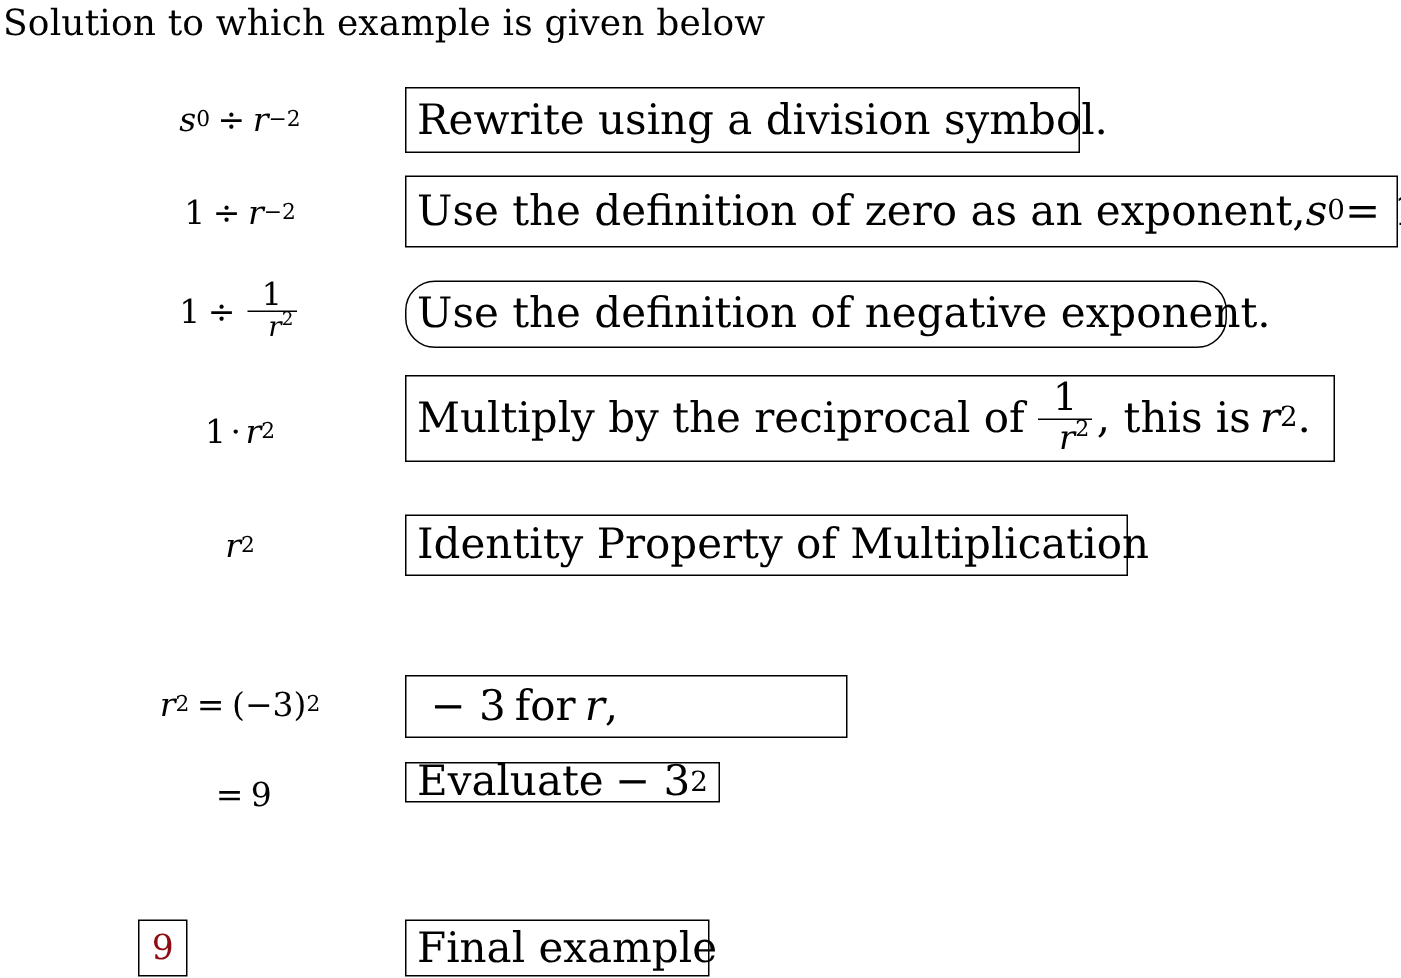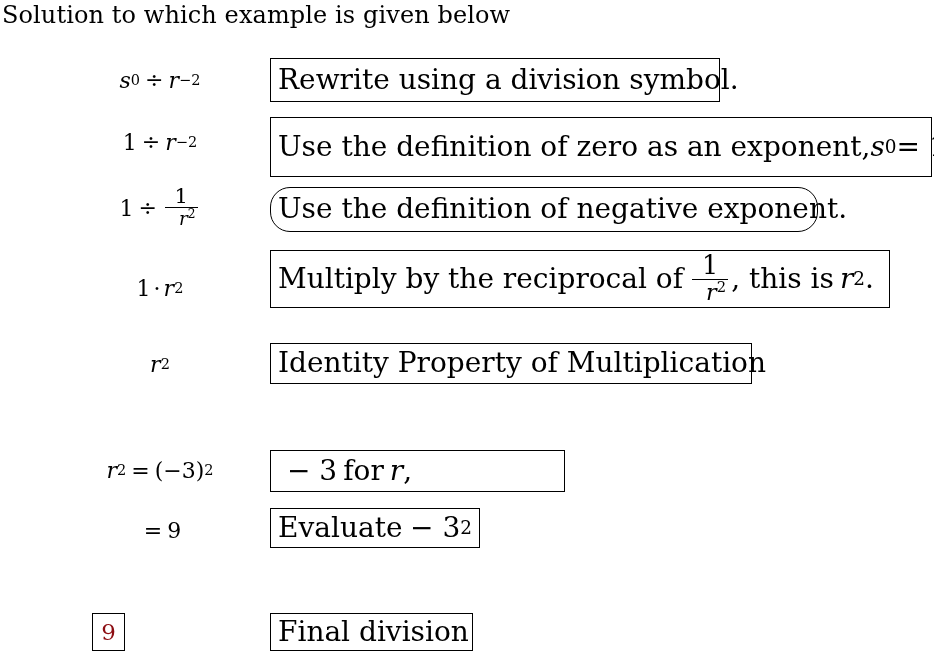--- a/index.html
+++ b/index.html
@@ -126,21 +126,21 @@
   <span class="inner">Rewrite using a division symbol.</span>
 </div>
 
 <div class="abs expr" style="left:60px; top:142px; width:200px;">
   <span class="up">1</span>
   <span class="op">÷</span>
   <span class="var">r</span>
     <sup class="e">−2</sup>
 </div>
 
-<div class="abs box" style="left:270px; top:117px; width:662px; height:60px;">
+<div class="abs box" style="left:270px; top:117px; width:662px; height:48px;">
   <span class="inner">
     <span>Use the definition of zero as an exponent,</span>
       <span class="nbsp"></span>
       <span class="var">s</span>
       <sup class="e">0</sup>
       <span class="nbsp"></span>
       <span>= 1</span>
   </span>
 </div>
 
@@ -213,28 +213,28 @@
       <span class="var">r</span>
       <span>,</span>
   </span>
 </div>
 
 <div class="abs expr" style="left:55px; top:530px; width:210px;">
   <span class="op">=</span>
   <span class="up">9</span>
 </div>
 
-<div class="abs box" style="left:270px; top:508px; width:210px; height:40px;">
+<div class="abs box" style="left:270px; top:508px; width:210px; height:27px;">
   <span class="inner">
     <span>Evaluate</span>
       <span class="gap"></span>
       <span>− 3</span>
       <sup class="e">2</sup>
   </span>
 </div>
 
 <div class="abs answer-box" style="left: 92px; top: 613px; width: 33px; height: 38px; color: rgb(141, 13, 18);">
   <span>9</span>
 </div>
 
 <div class="abs box" style="left:270px; top:613px; width:203px; height:38px;">
-  <span class="inner">Final division</span>
+  <span class="inner">Final example</span>
 </div>
 
 </body></html>

